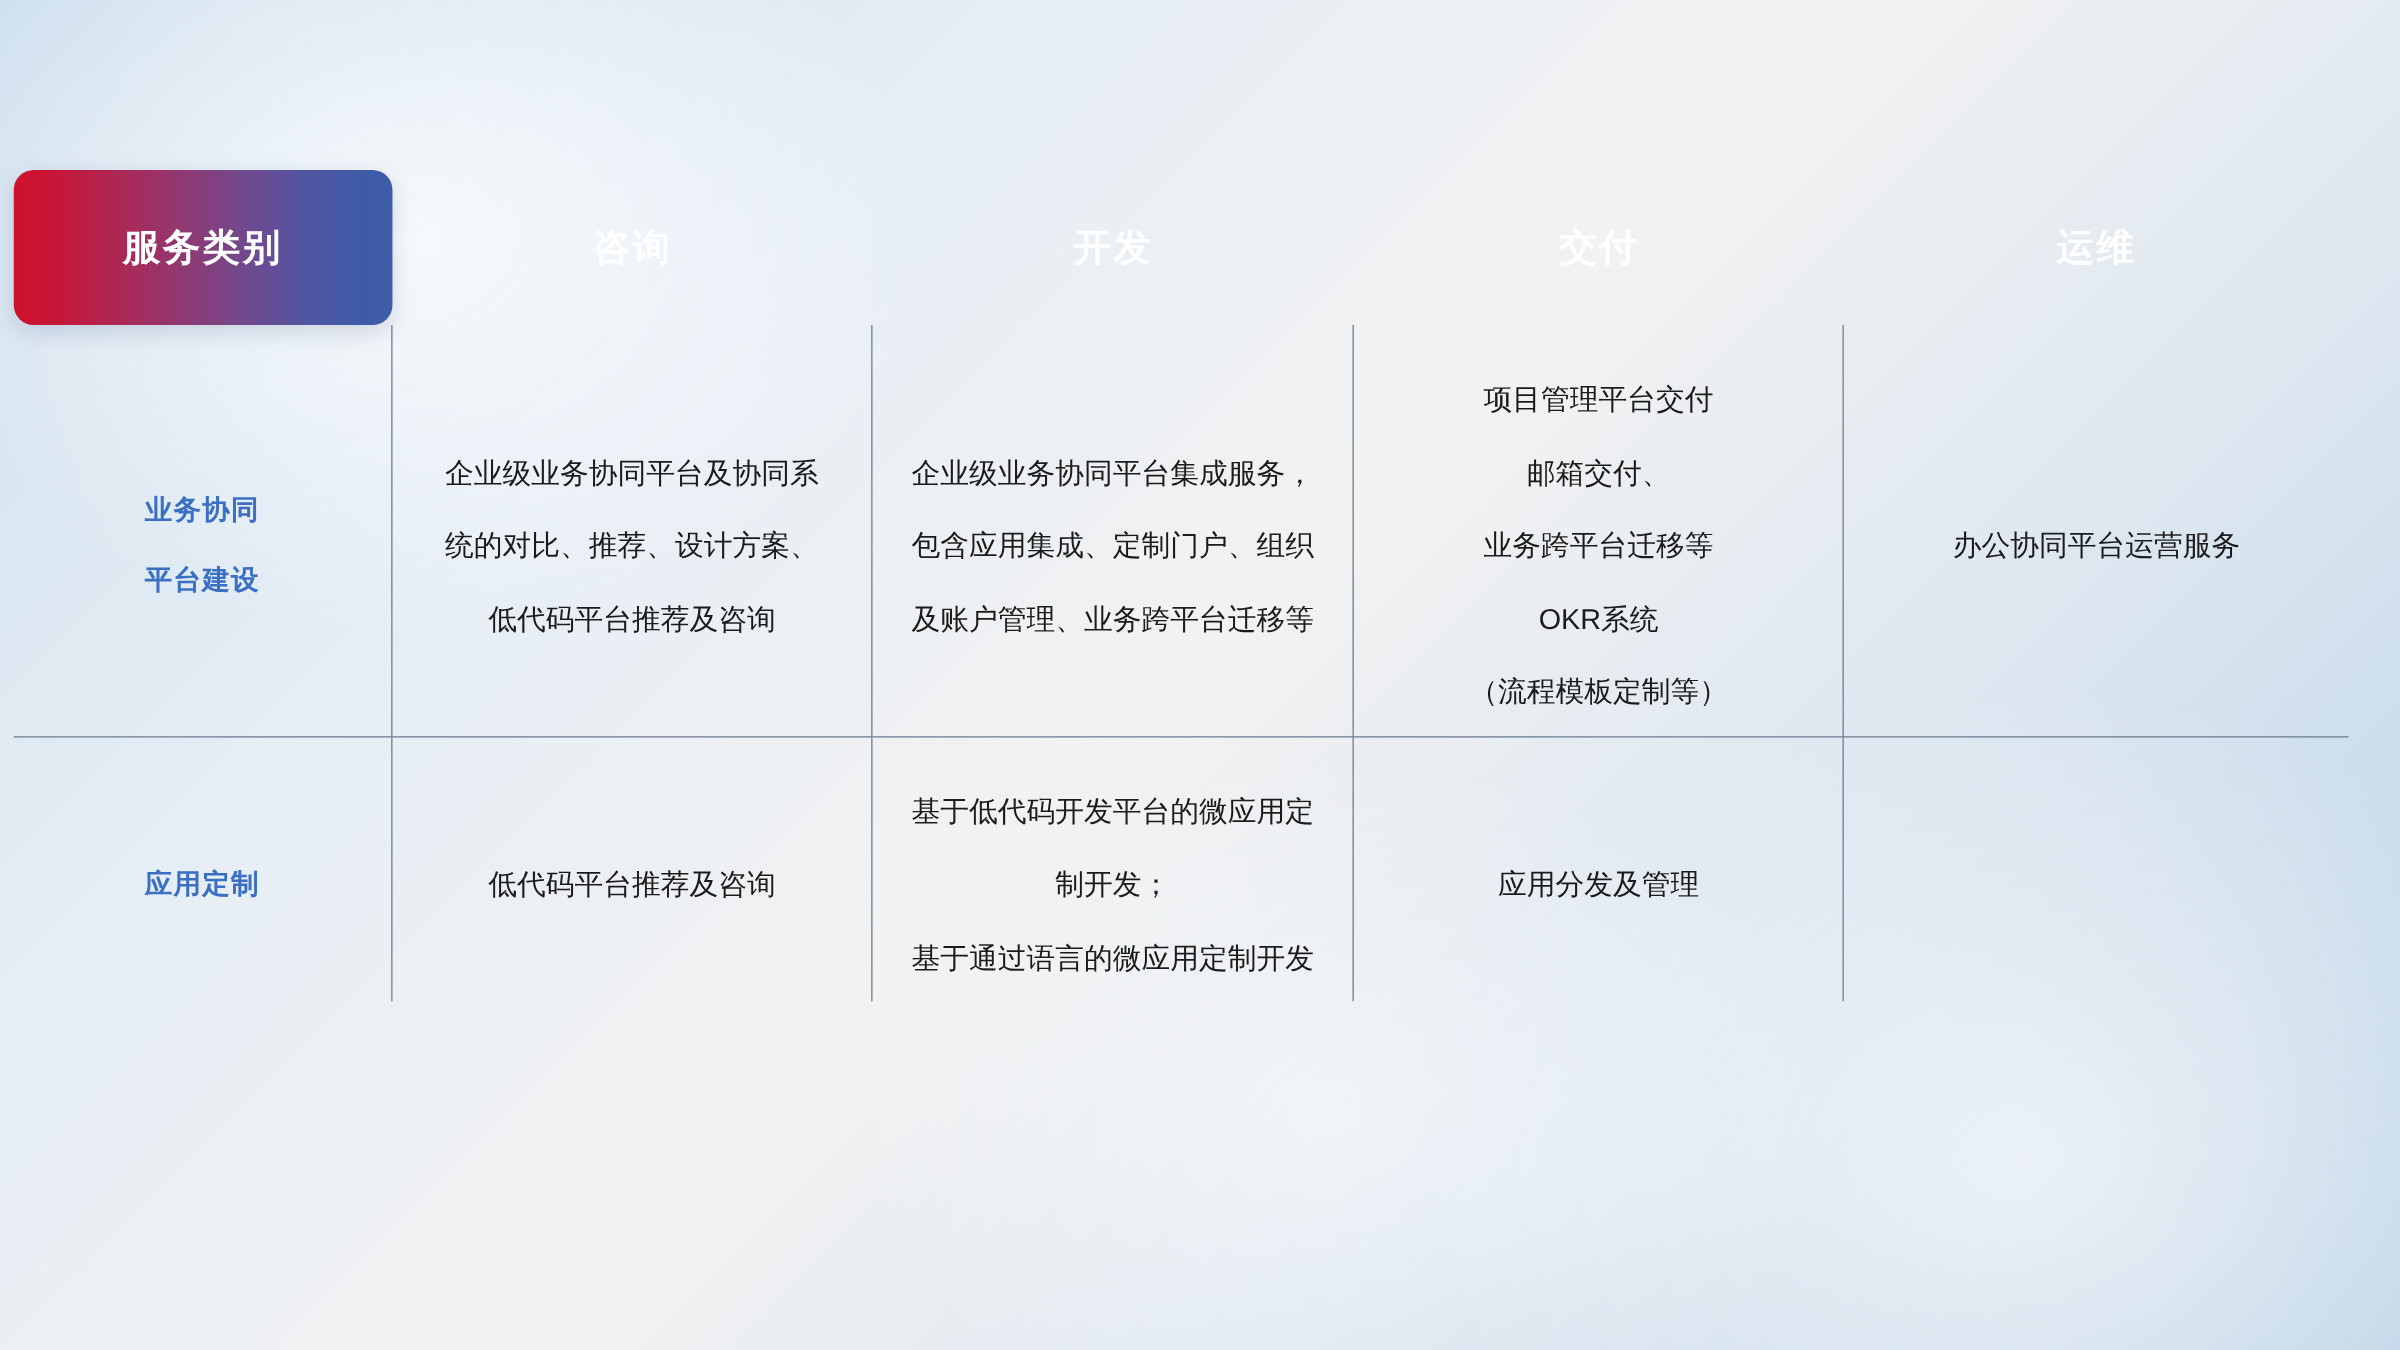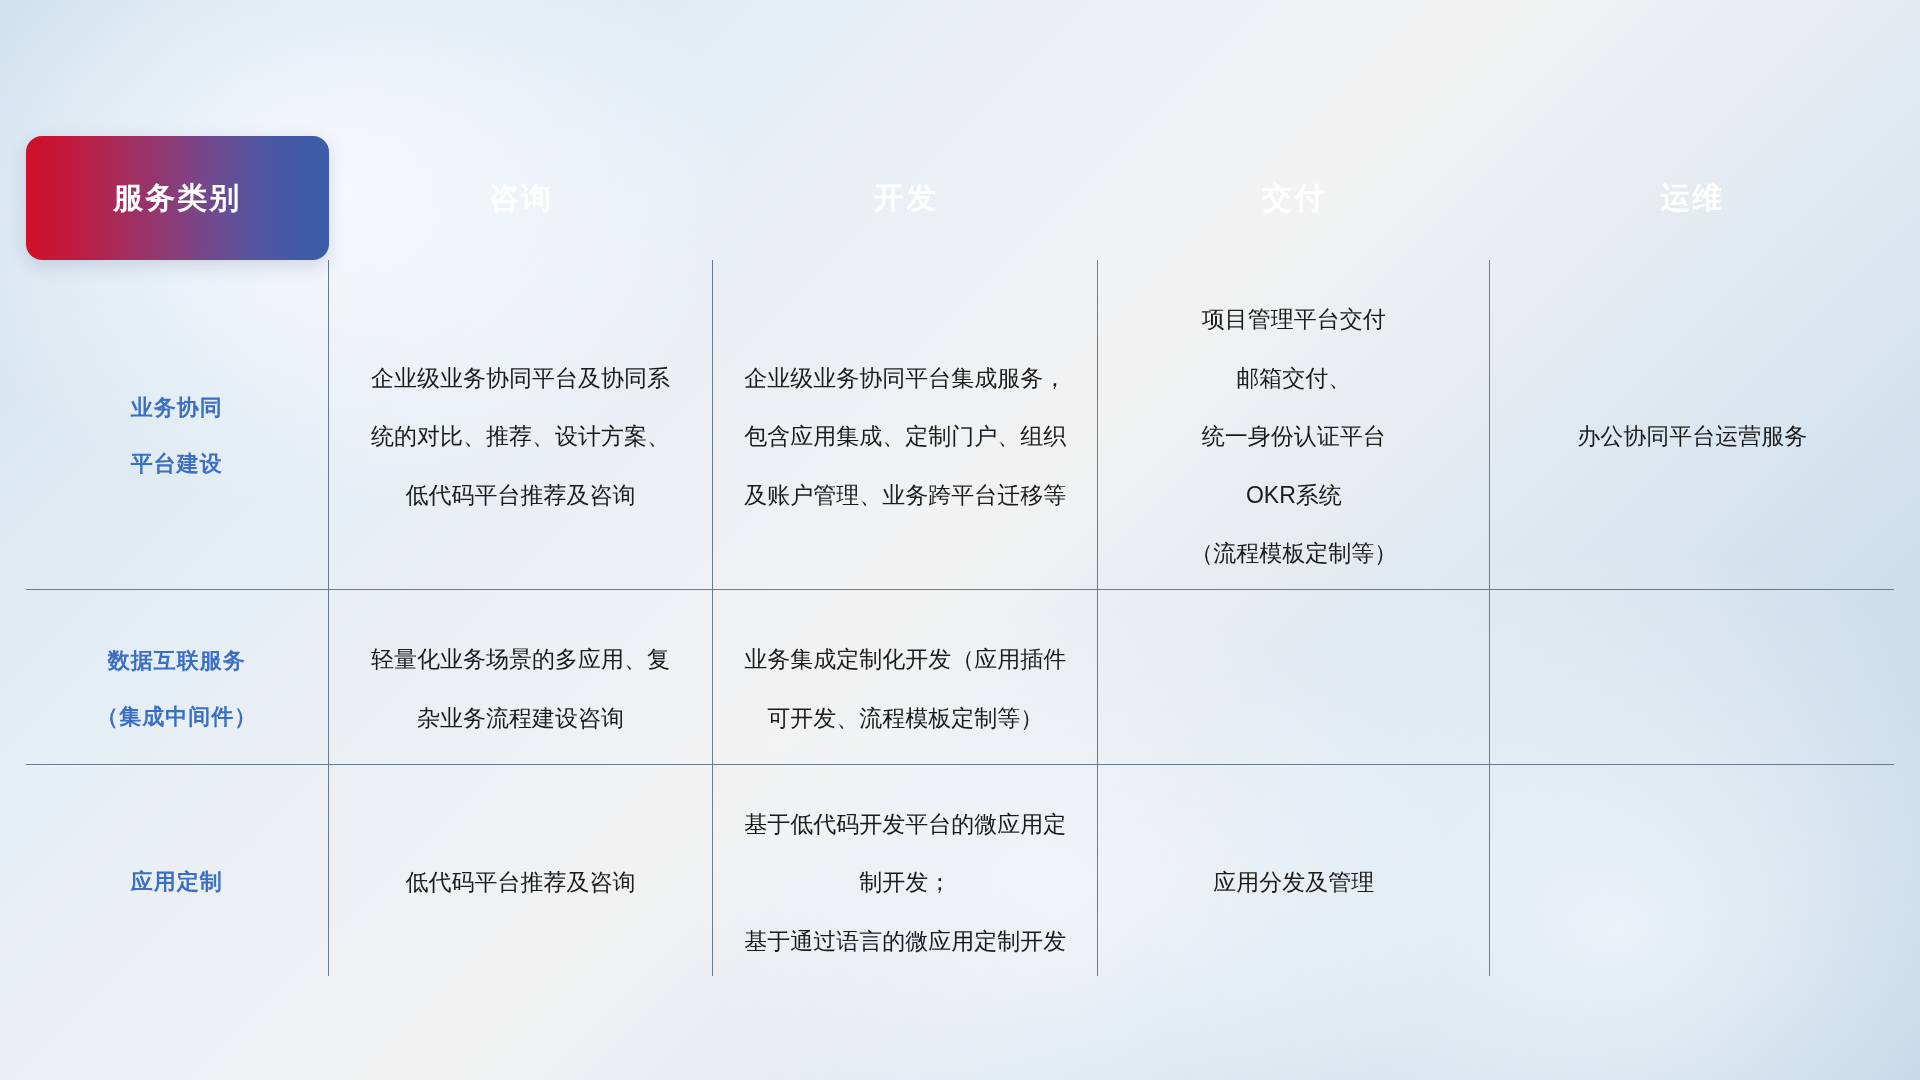--- a/index.html
+++ b/index.html
@@ -38,21 +38,21 @@
     left: 35%;
     top: 55%;
     width: 800px;
     height: 600px;
     background: radial-gradient(ellipse at center, rgba(255,255,255,0.5) 0%, rgba(255,255,255,0) 70%);
     pointer-events: none;
   }
 
   .table-wrap {
     position: absolute;
-    left: 26px;
+    left: 11px;
     top: 136px;
     width: 1868px;
     height: 824px;
   }
 
   table.matrix {
     width: 100%;
     border-collapse: separate;
     border-spacing: 0;
     table-layout: fixed;
@@ -181,45 +181,29 @@
           <span class="cell-line">低代码平台推荐及咨询</span>
         </td>
         <td>
           <span class="cell-line">企业级业务协同平台集成服务，</span>
           <span class="cell-line">包含应用集成、定制门户、组织</span>
           <span class="cell-line">及账户管理、业务跨平台迁移等</span>
         </td>
         <td>
           <span class="cell-line">项目管理平台交付</span>
           <span class="cell-line">邮箱交付、</span>
-          <span class="cell-line">统一身份认证平台</span>
+          <span class="cell-line">业务跨平台迁移等</span>
           <span class="cell-line">OKR系统</span>
           <span class="cell-line">（流程模板定制等）</span>
         </td>
         <td>
           <span class="cell-line">办公协同平台运营服务</span>
         </td>
       </tr>
 
-      <tr class="row-1">
-        <td class="cat">
-          <span class="cell-line">数据互联服务</span>
-          <span class="cell-line">（集成中间件）</span>
-        </td>
-        <td>
-          <span class="cell-line">轻量化业务场景的多应用、复</span>
-          <span class="cell-line">杂业务流程建设咨询</span>
-        </td>
-        <td>
-          <span class="cell-line">业务集成定制化开发（应用插件</span>
-          <span class="cell-line">可开发、流程模板定制等）</span>
-        </td>
-        <td></td>
-        <td></td>
-      </tr>
 
       <tr class="row-2">
         <td class="cat">
           <span class="cell-line">应用定制</span>
         </td>
         <td>
           <span class="cell-line">低代码平台推荐及咨询</span>
         </td>
         <td>
           <span class="cell-line">基于低代码开发平台的微应用定</span>

